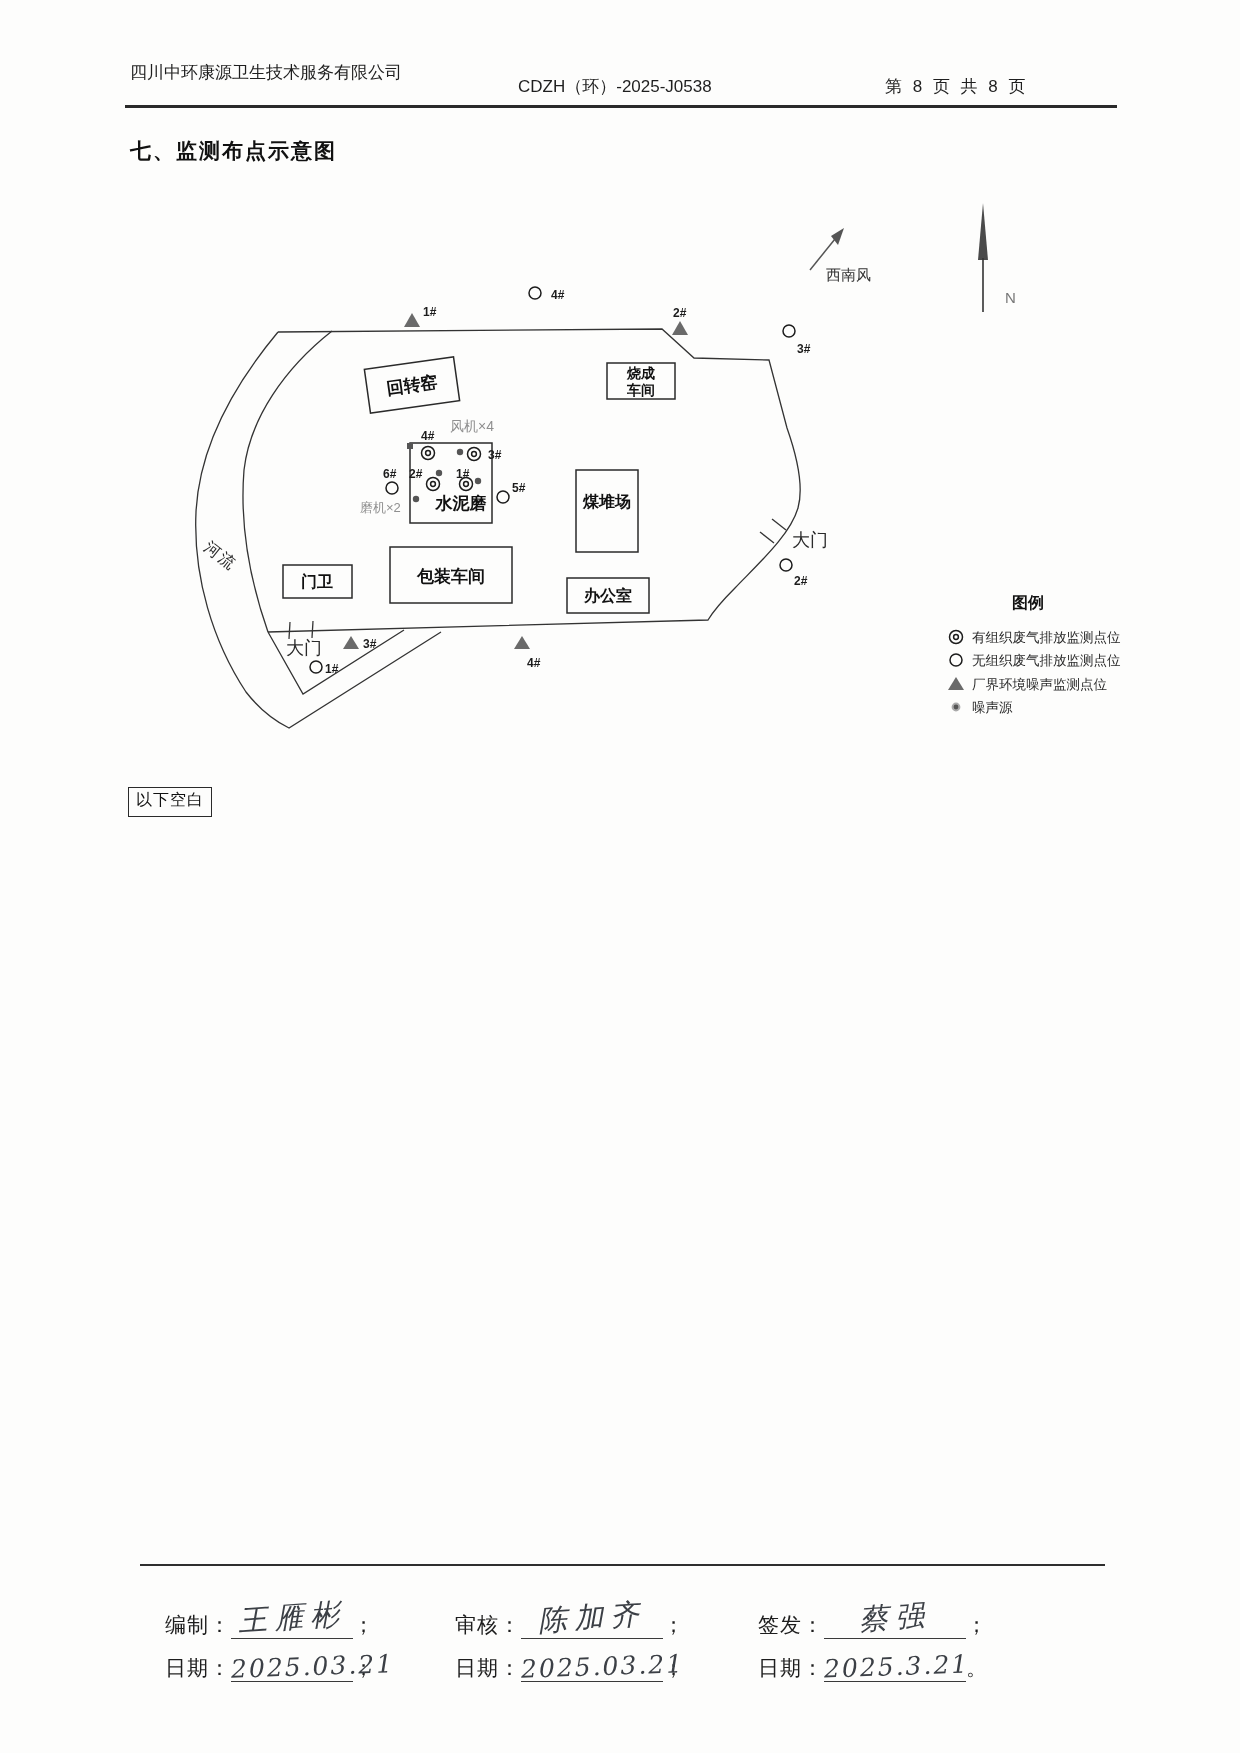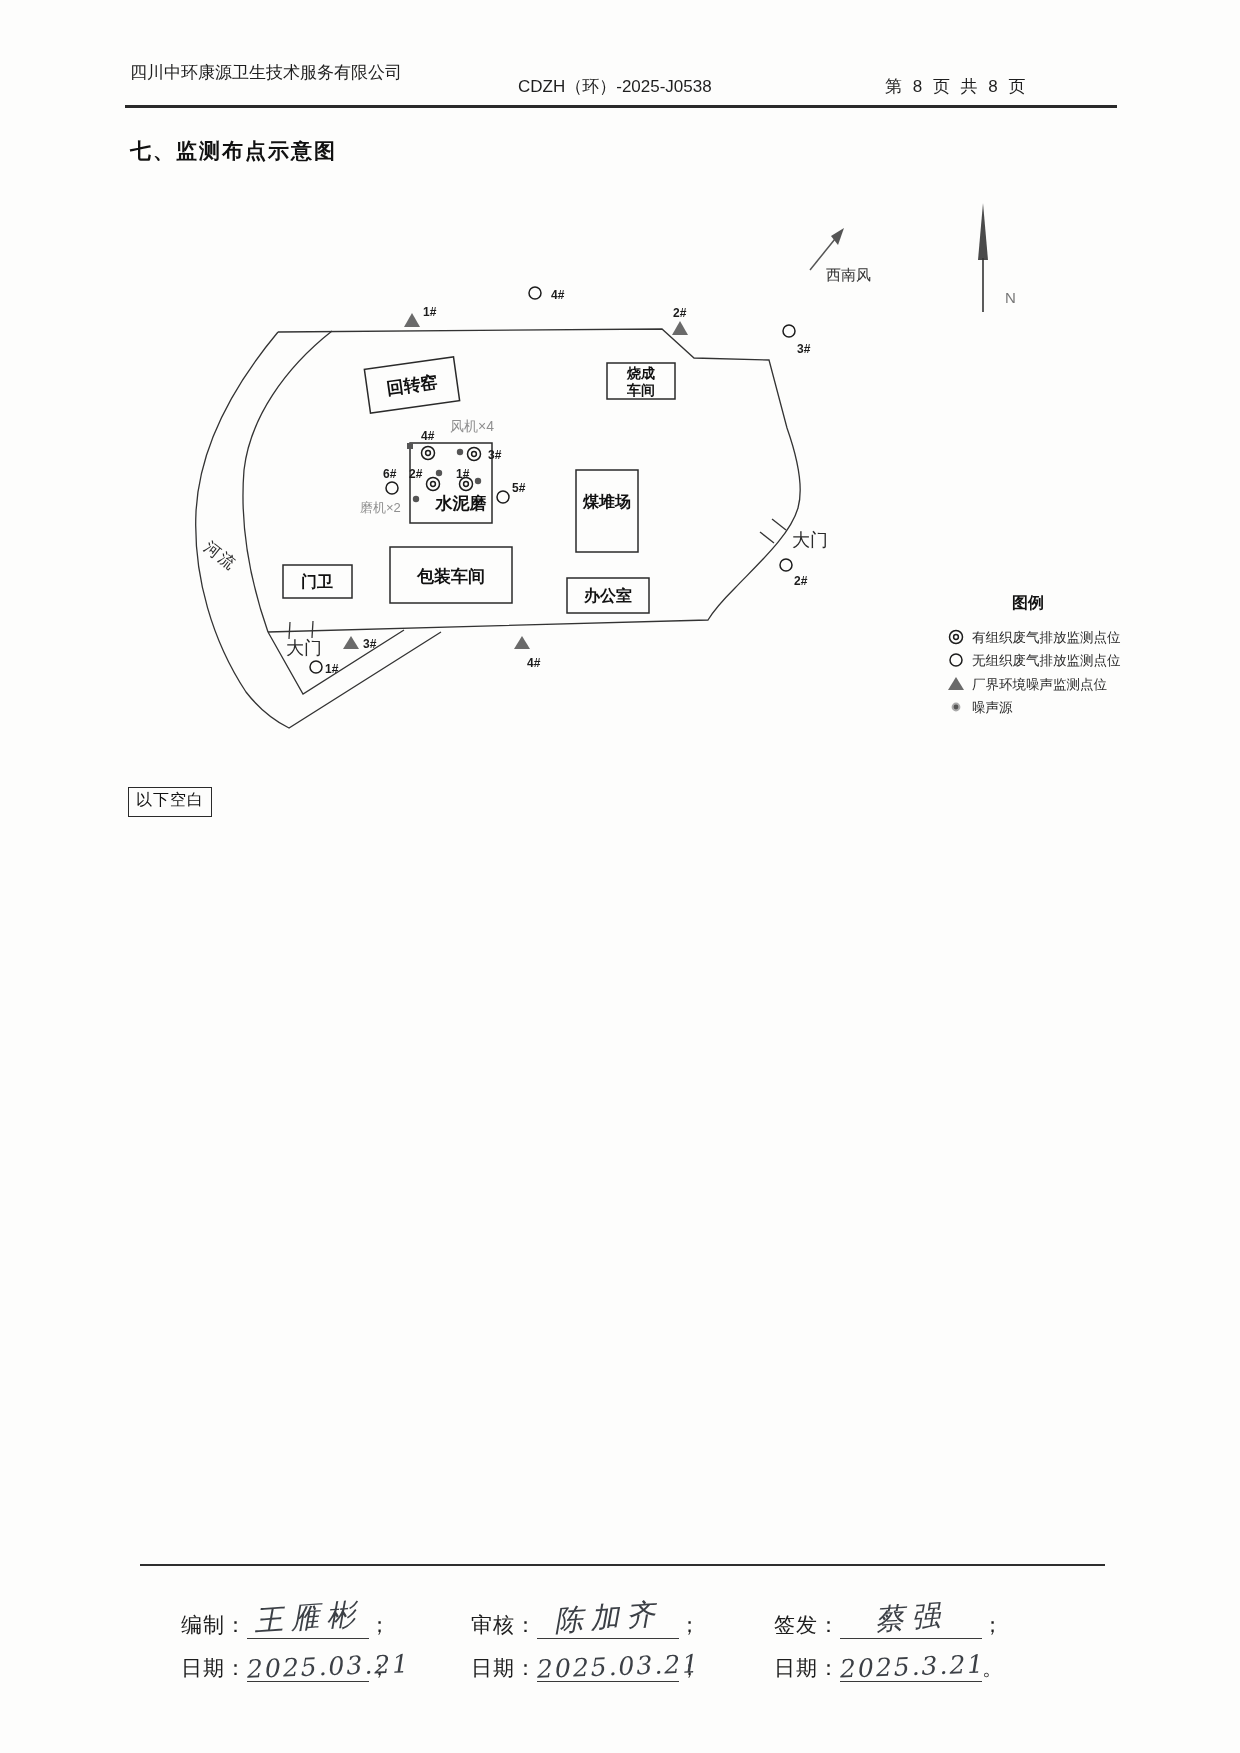--- a/index.html
+++ b/index.html
@@ -18,21 +18,21 @@
   .ptlab{fill:#1c1c1c;font-size:12px;font-weight:bold;}
   .gray{fill:#8f8f8f;}
   .legtxt{fill:#2a2a2a;font-size:13.5px;}
   
   .blank-box{
     border:1.3px solid #2a2a2a;padding:2px 7px 5px 7px;font-size:16px;color:#111;
     letter-spacing:1px;background:#fdfdfc;
   }
   
   .foot-rule{height:2px;background:#2e2e2e;}
-  .sig-label{font-size:21px;color:#1d1d1d;letter-spacing:1px;margin-left:16px;}
+  .sig-label{font-size:21px;color:#1d1d1d;letter-spacing:1px;}
   .u-line{display:inline-block;border-bottom:1.6px solid #3a3a3a;text-align:center;vertical-align:bottom;}
   .hw{font-family:"DejaVu Serif", serif;font-style:italic;color:#3b3f45;}
   .hw-name{font-size:29px;letter-spacing:7px;transform:rotate(-4deg);display:inline-block;padding-bottom:0px;}
   .hw-date{font-size:25px;letter-spacing:2px;transform:rotate(-2deg);display:inline-block;}
   .suffix{font-size:21px;color:#1d1d1d;}
   .sig-row-item{position:absolute;white-space:nowrap;}
 </style>
 </head>
 <body>
 

